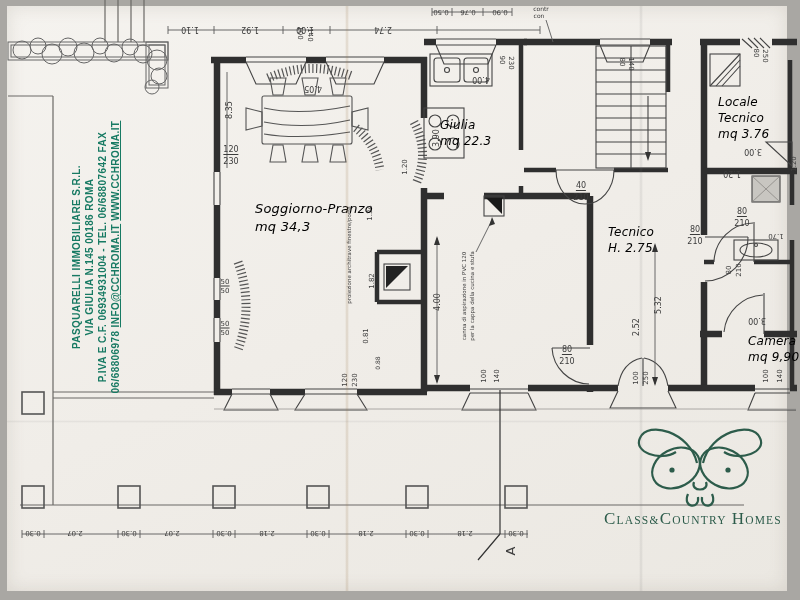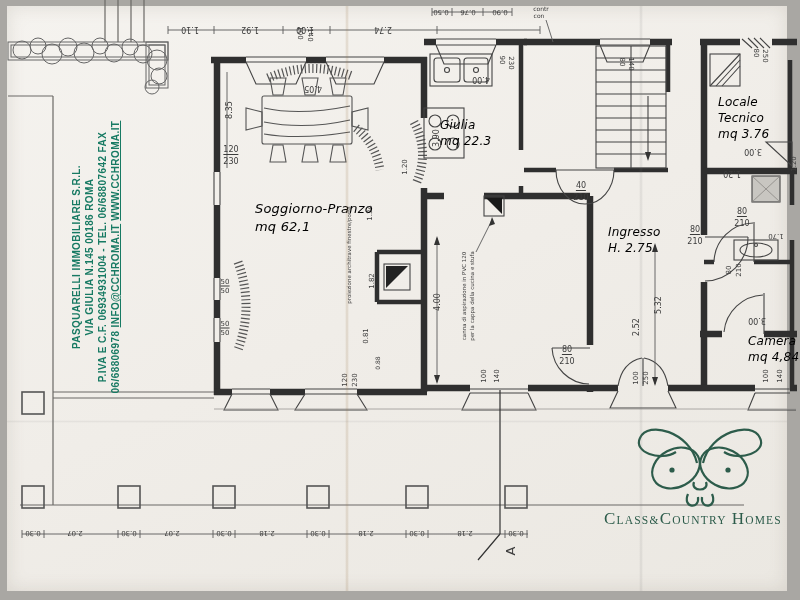--- a/index.html
+++ b/index.html
@@ -221,37 +221,37 @@
 
   <div id="agency">
     <div class="agline">Pasquarelli Immobiliare S.R.L.</div>
     <div class="agline">Via Giulia N.145 00186 Roma</div>
     <div class="agline">P.Iva e C.F. 06934931004 - Tel. 06/68807642 Fax</div>
     <div class="agline"><span>06/68806978</span> <span class="aglink">info@cchroma.it</span> <span class="aglink">www.cchroma.it</span></div>
   </div>
 
   <div class="room-label rl-lg" style="left:255px;top:200px">
     <div>Soggiorno-Pranzo</div>
-    <div>mq 62,1</div>
+    <div>mq 34,3</div>
   </div>
   <div class="room-label rl-md" style="left:440px;top:117px">
     <div>Giulia</div>
     <div>mq 22.3</div>
   </div>
   <div class="room-label rl-md" style="left:608px;top:224px">
-    <div>Ingresso</div>
+    <div>Tecnico</div>
     <div>H. 2.75</div>
   </div>
   <div class="room-label rl-md" style="left:718px;top:94px">
     <div>Locale Tecnico</div>
     <div>mq 3.76</div>
   </div>
   <div class="room-label rl-md" style="left:748px;top:333px">
     <div>Camera</div>
-    <div>mq 4,84</div>
+    <div>mq 9,90</div>
   </div>
 
   <div id="annotations">
       <span style="left: 190px; top: 29px; transform: translate(-50%, -50%) rotate(180deg);">1.10</span>
       <span style="left: 250px; top: 29px; transform: translate(-50%, -50%) rotate(180deg);">1.92</span>
       <span style="left: 305px; top: 29px; transform: translate(-50%, -50%) rotate(180deg);">1.00</span>
       <span style="left: 383px; top: 29px; transform: translate(-50%, -50%) rotate(180deg);">2.74</span>
       <span style="left: 441px; top: 12px; transform: translate(-50%, -50%) rotate(180deg); font-size: 7px;">0.50</span>
       <span style="left: 468px; top: 12px; transform: translate(-50%, -50%) rotate(180deg); font-size: 7px;">0.76</span>
       <span style="left: 500px; top: 12px; transform: translate(-50%, -50%) rotate(180deg); font-size: 7px;">0.90</span>

